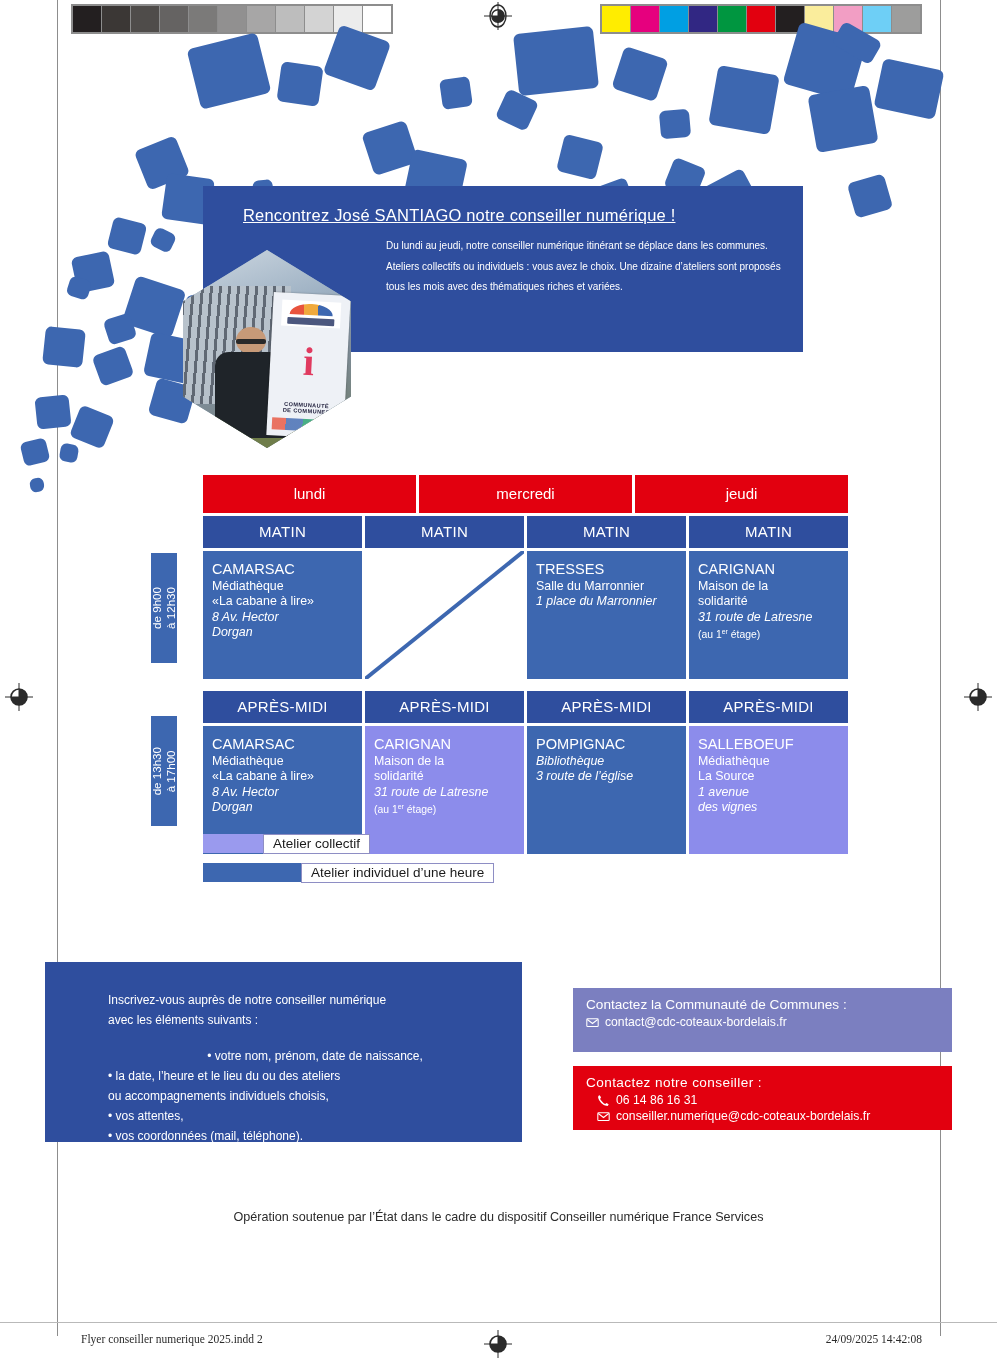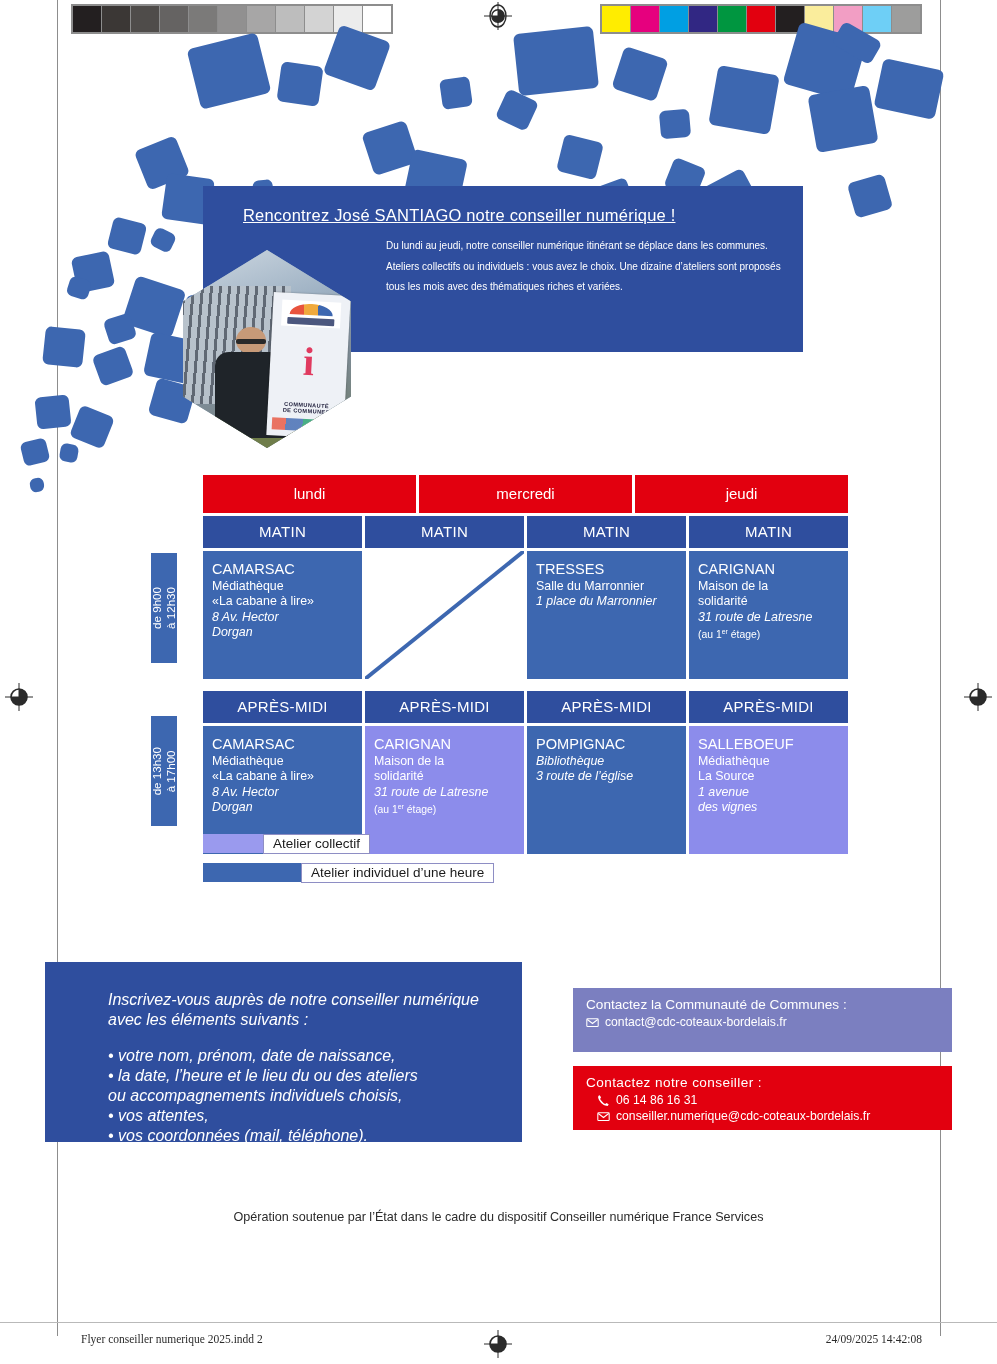--- a/index.html
+++ b/index.html
@@ -71,21 +71,21 @@
   
   #legend{position:absolute;left:203px;top:834px;}
   .lg-row{display:flex;align-items:stretch;margin-bottom:9px;}
   .lg-swatch{width:60px;height:19px;}
   .lg-swatch.collective{background:#9a9aee;}
   .lg-swatch.individual{background:#3d67b0;}
   .lg-label{border:1px solid #8e8ec4;background:#fff;font-size:13.5px;padding:1px 9px 2px;margin-left:0;color:#1b1b1b;}
   #lg-row-2 .lg-swatch{width:98px;}
   
   #register{position:absolute;left:45px;top:962px;width:477px;height:180px;background:#2f4e9e;color:#fff;}
-  #register .inner{padding:28px 0 0 63px;font-size:16px;line-height:20px;font-style:italic;}
+  #register .inner{padding:28px 0 0 63px;font-size:12px;line-height:20px;}
   #register .gap{height:16px;}
   
   .contact{position:absolute;color:#fff;}
   #contact-cdc{left:573px;top:988px;width:379px;height:64px;background:#7b7fc0;}
   #contact-conseiller{left:573px;top:1066px;width:379px;height:64px;background:#e2000f;}
   .contact .title{font-size:13.6px;padding:9px 0 3px 13px;}
   .contact .line{display:flex;align-items:center;gap:6px;padding:0 0 2px 13px;font-size:12.2px;}
   .contact .line .ic{width:13px;height:13px;display:inline-flex;align-items:center;justify-content:center;flex:0 0 13px;}
   .contact .line .ic svg{display:block;}
   #contact-conseiller .title{letter-spacing:.4px;}
@@ -344,21 +344,21 @@
     <div class="lg-swatch individual"></div>
     <div class="lg-label">Atelier individuel d’une heure</div>
   </div>
 </div>
 
 <div id="register">
   <div class="inner">
     <div style="white-space: pre-line;">Inscrivez-vous auprès de notre conseiller numérique
 avec les éléments suivants :</div>
     <div class="gap" style="white-space: pre-line;"></div>
-    <div id="register-items" style="white-space: pre-line;"><div style="white-space: pre-line;">• votre nom, prénom, date de naissance,</div><div style="white-space: pre-line;">• la date, l’heure et le lieu du ou des ateliers
+    <div id="register-items" style="white-space: pre-line;"><div style="white-space: pre-line; text-align: center;">• votre nom, prénom, date de naissance,</div><div style="white-space: pre-line;">• la date, l’heure et le lieu du ou des ateliers
 ou accompagnements individuels choisis,</div><div style="white-space: pre-line;">• vos attentes,</div><div style="white-space: pre-line;">• vos coordonnées (mail, téléphone).</div></div>
   </div>
 </div>
 
 <div class="contact" id="contact-cdc">
   <div class="title">Contactez la Communauté de Communes :</div>
   <div class="line">
     <span class="ic">
       <svg width="13" height="13" viewBox="0 0 16 16">
           <rect x="1" y="3.5" width="14" height="9.5" rx="1" fill="none" stroke="#ffffff" stroke-width="1.3"></rect>

